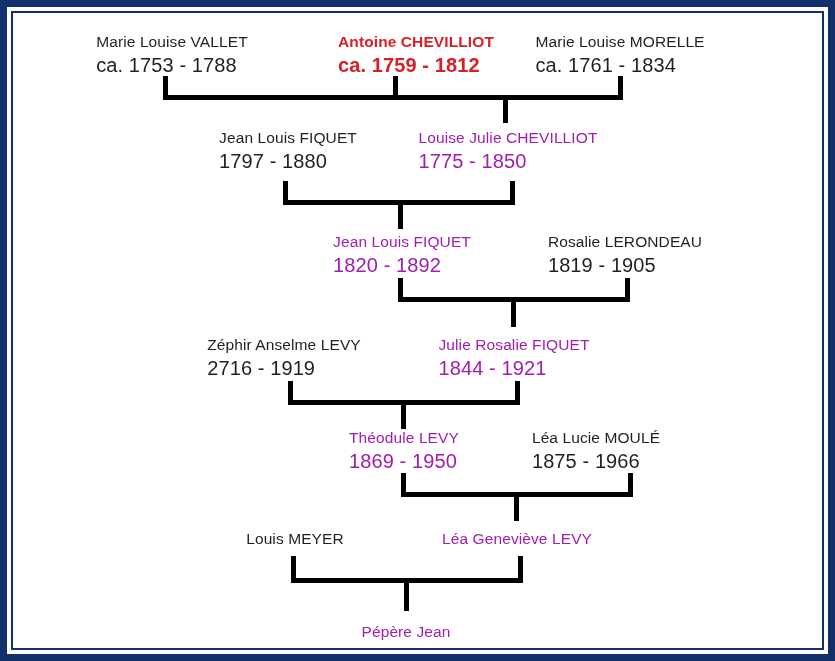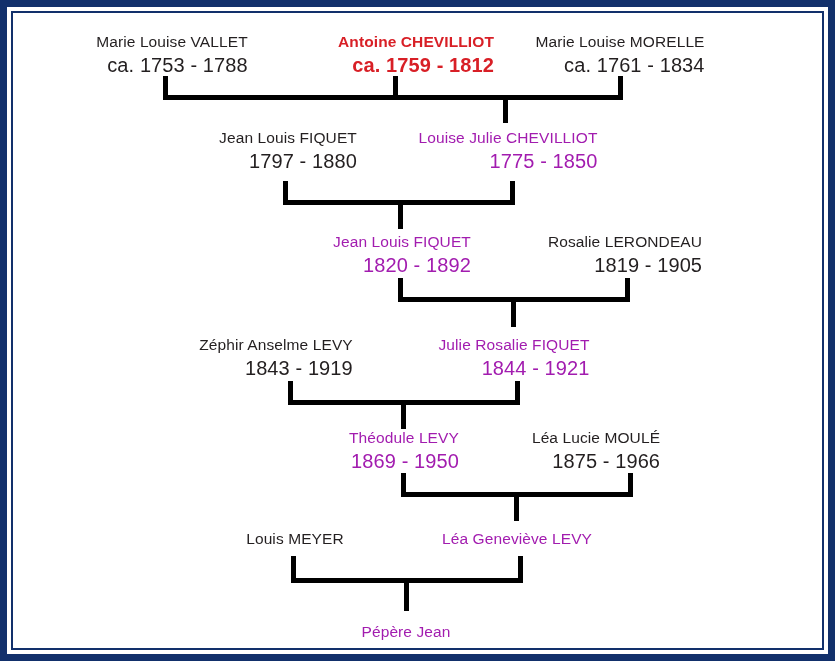--- a/index.html
+++ b/index.html
@@ -43,21 +43,21 @@
   #connectors {
     position: absolute;
     left: 0; top: 0;
     width: 835px;
     height: 661px;
   }
 
   
   .person {
     position: absolute;
-    text-align: right;
+    text-align: left;
     white-space: nowrap;
     transform: translateX(-50%);
     color: #231f20;
     line-height: 1.32;
   }
   .person .name {
     display: block;
     font-size: 15.5px;
     letter-spacing: 0.1px;
   }
@@ -129,23 +129,23 @@
 
   <div class="person highlight" style="left:402px; top:232px;">
     <span class="name">Jean Louis FIQUET</span>
     <span class="dates">1820 - 1892</span>
   </div>
   <div class="person" style="left:625px; top:232px;">
     <span class="name">Rosalie LERONDEAU</span>
     <span class="dates">1819 - 1905</span>
   </div>
 
-  <div class="person" style="left:276px; top:335px;">
+  <div class="person" style="left:284px; top:335px;">
     <span class="name">Zéphir Anselme LEVY</span>
-    <span class="dates">1843 - 1919</span>
+    <span class="dates">2716 - 1919</span>
   </div>
   <div class="person highlight" style="left:514px; top:335px;">
     <span class="name">Julie Rosalie FIQUET</span>
     <span class="dates">1844 - 1921</span>
   </div>
 
   <div class="person highlight" style="left:404px; top:428px;">
     <span class="name">Théodule LEVY</span>
     <span class="dates">1869 - 1950</span>
   </div>

